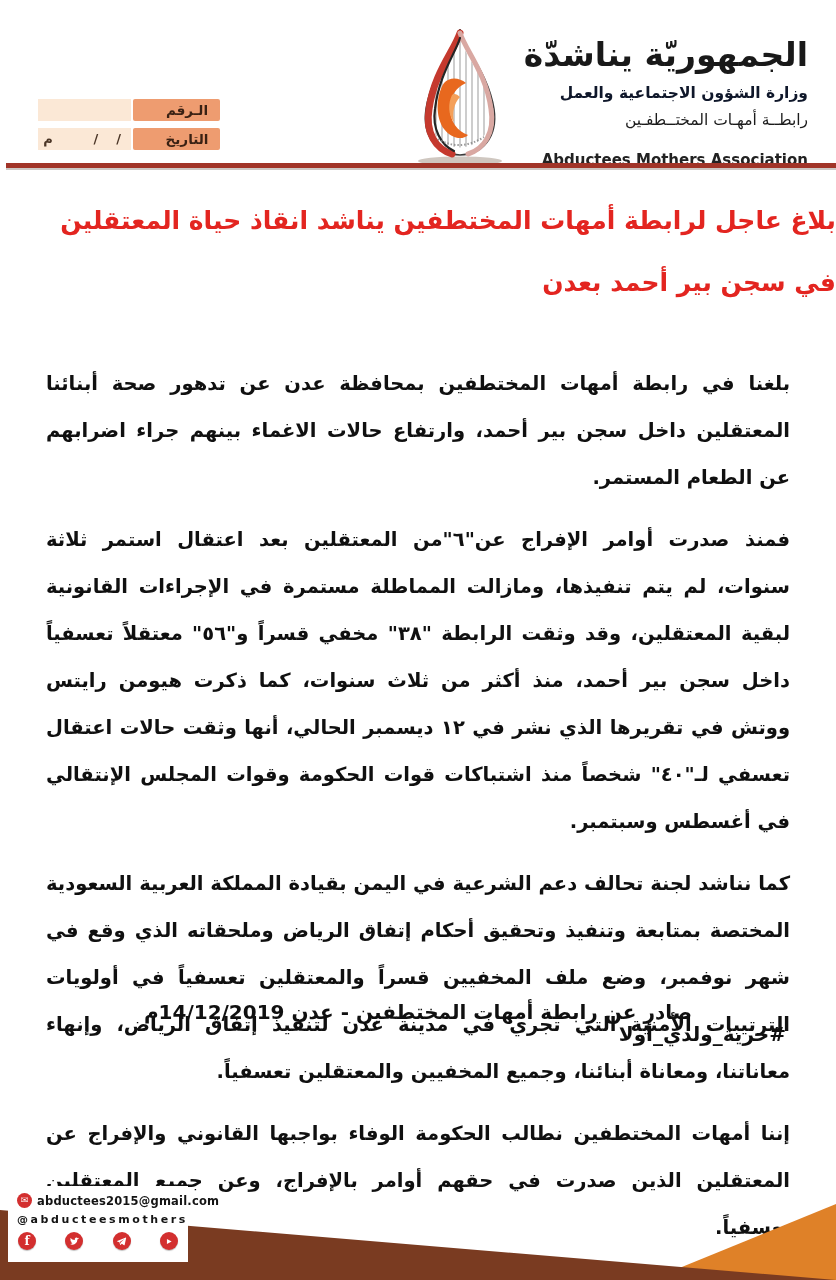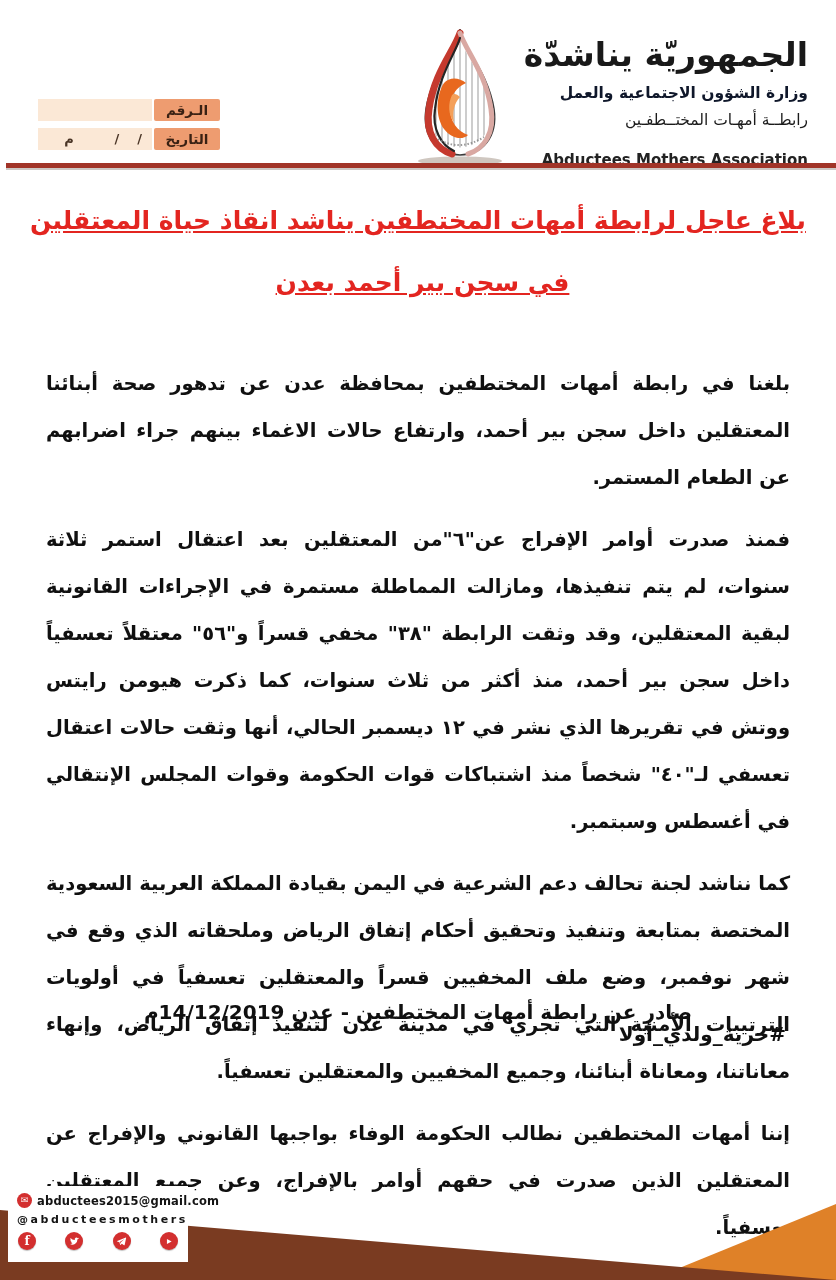--- a/index.html
+++ b/index.html
@@ -6,37 +6,37 @@
   .doc{
     position:relative;width:836px;height:1280px;margin:0 auto;
     background:#ffffff;overflow:hidden;
     font-family:"DejaVu Sans",sans-serif;color:#161616;
   }
   
   .fields-area{position:absolute;left:38px;top:99px;width:182px;direction:rtl;}
   .field-row{display:flex;direction:rtl;margin-bottom:7px;height:22px;}
   .field-label{
     background:var(--c-label,#ee9c70);color:#3a2113;font-weight:bold;font-size:13.5px;
-    width:66px;text-align:center;line-height:22px;border-radius:2px;flex:none;
+    width:66px;text-align:center;line-height:22px;border-radius:2px;flex:none;padding-left:21px;
   }
   .field-value{
     background:var(--c-field,#fbe8d6);flex:1;font-weight:bold;font-size:13px;line-height:22px;
     color:#4a3526;margin-right:2px;padding:0 10px 0 4px;white-space:pre;direction:rtl;text-align:right;
   }
   .logo{position:absolute;left:398px;top:24px;width:124px;height:144px;}
   .org{position:absolute;right:28px;top:34px;text-align:right;direction:rtl;line-height:1.25;}
   .org-calligraphy{font-size:33px;font-weight:bold;color:#191919;letter-spacing:-1px;}
   .org-ministry{font-size:15.5px;font-weight:bold;margin-top:9px;color:#0f172a;}
   .org-assoc-ar{font-size:15.5px;font-weight:normal;margin-top:7px;color:#1b1b1b;}
   .org-assoc-en{font-size:15px;font-weight:bold;margin-top:21px;direction:ltr;color:#222;}
   .divider{position:absolute;top:163px;left:6px;right:0;height:5px;
     background:var(--c-divider,#a13428);border-bottom:2px solid #cdc7c4;}
   
-  .title{position:absolute;top:206px;left:0;right:0;text-align:center;direction:rtl;
-    color:var(--c-title,#e32520);font-weight:bold;font-size:25px;text-decoration:underline;}
+  .title{position:absolute;top:206px;left:0;right:0;text-align:right;direction:rtl;
+    color:var(--c-title,#e32520);font-weight:bold;font-size:25px;}
   .title .line2{margin-top:33px;padding-left:9px;}
   
   .body-text{position:absolute;top:360px;left:46px;right:46px;direction:rtl;
     font-size:19.5px;font-weight:bold;line-height:47px;color:#101010;}
   .body-text p{margin:0 0 15px 0;text-align:justify;text-justify:inter-word;}
   .signature{position:absolute;top:1000px;left:0;right:0;text-align:center;direction:rtl;
     font-size:20px;font-weight:bold;color:#101010;}
   .hashtag{position:absolute;top:1022px;right:50px;direction:rtl;
     font-size:20px;font-weight:bold;color:#101010;}
   

